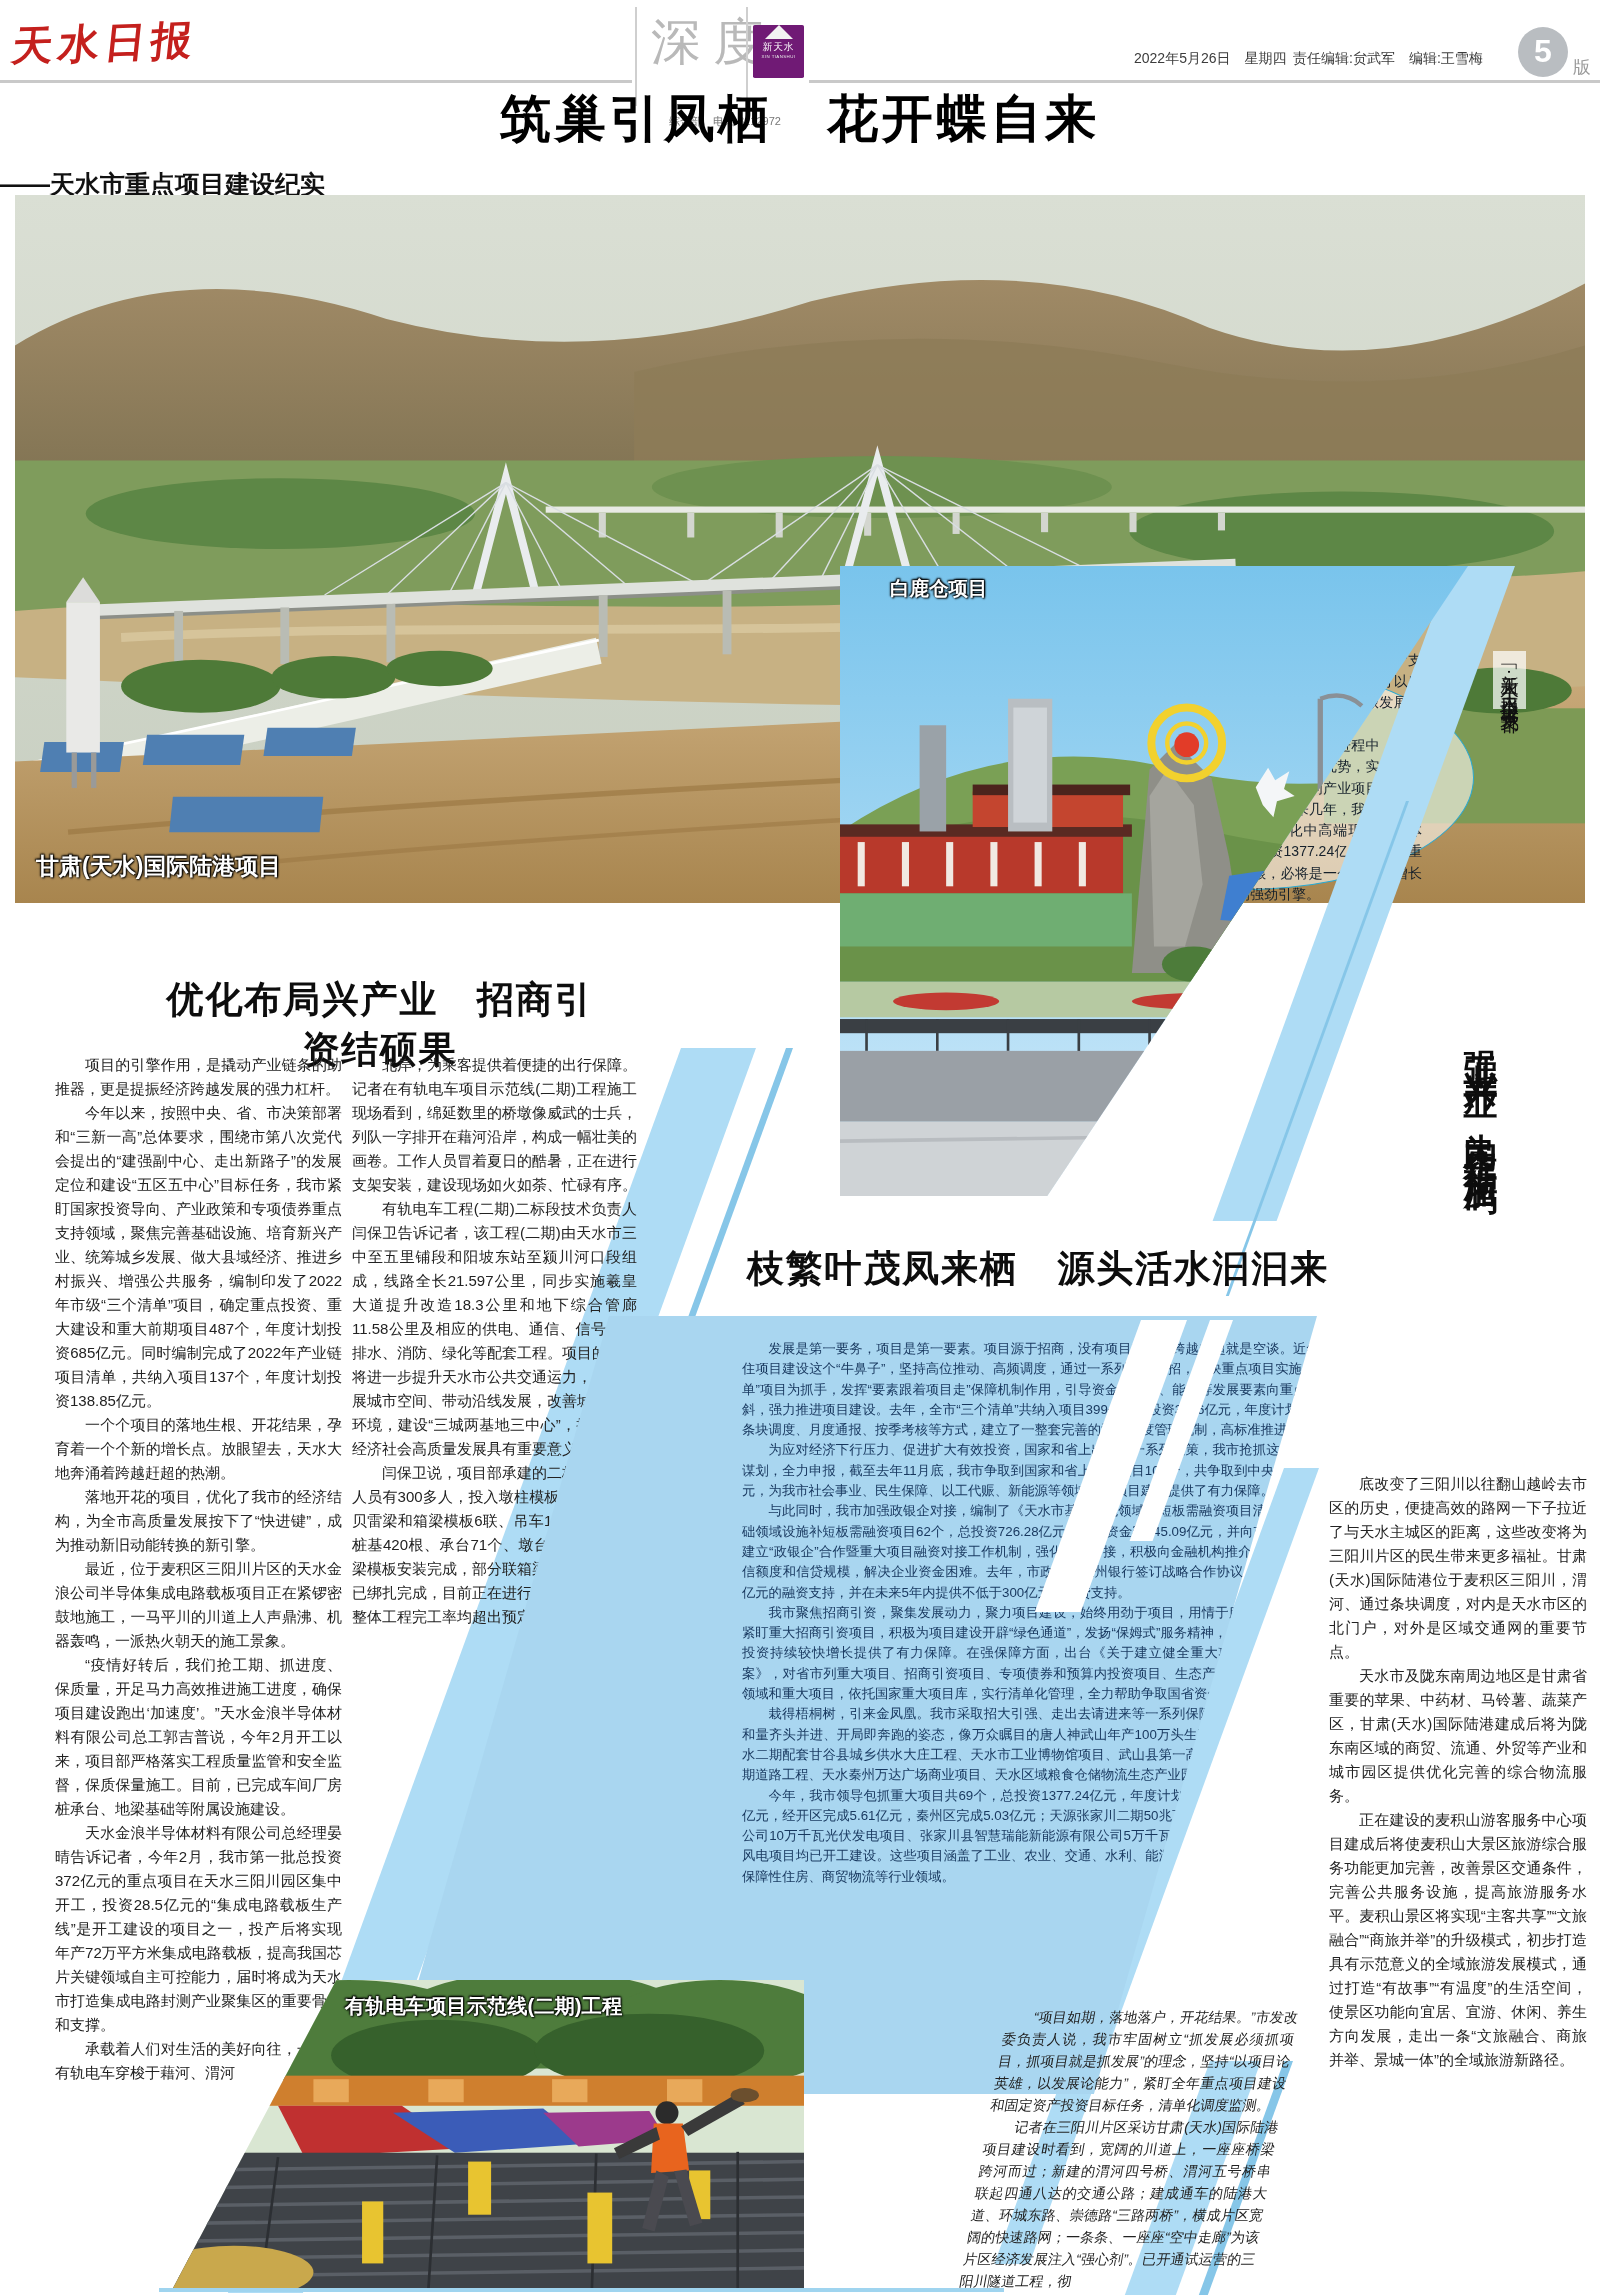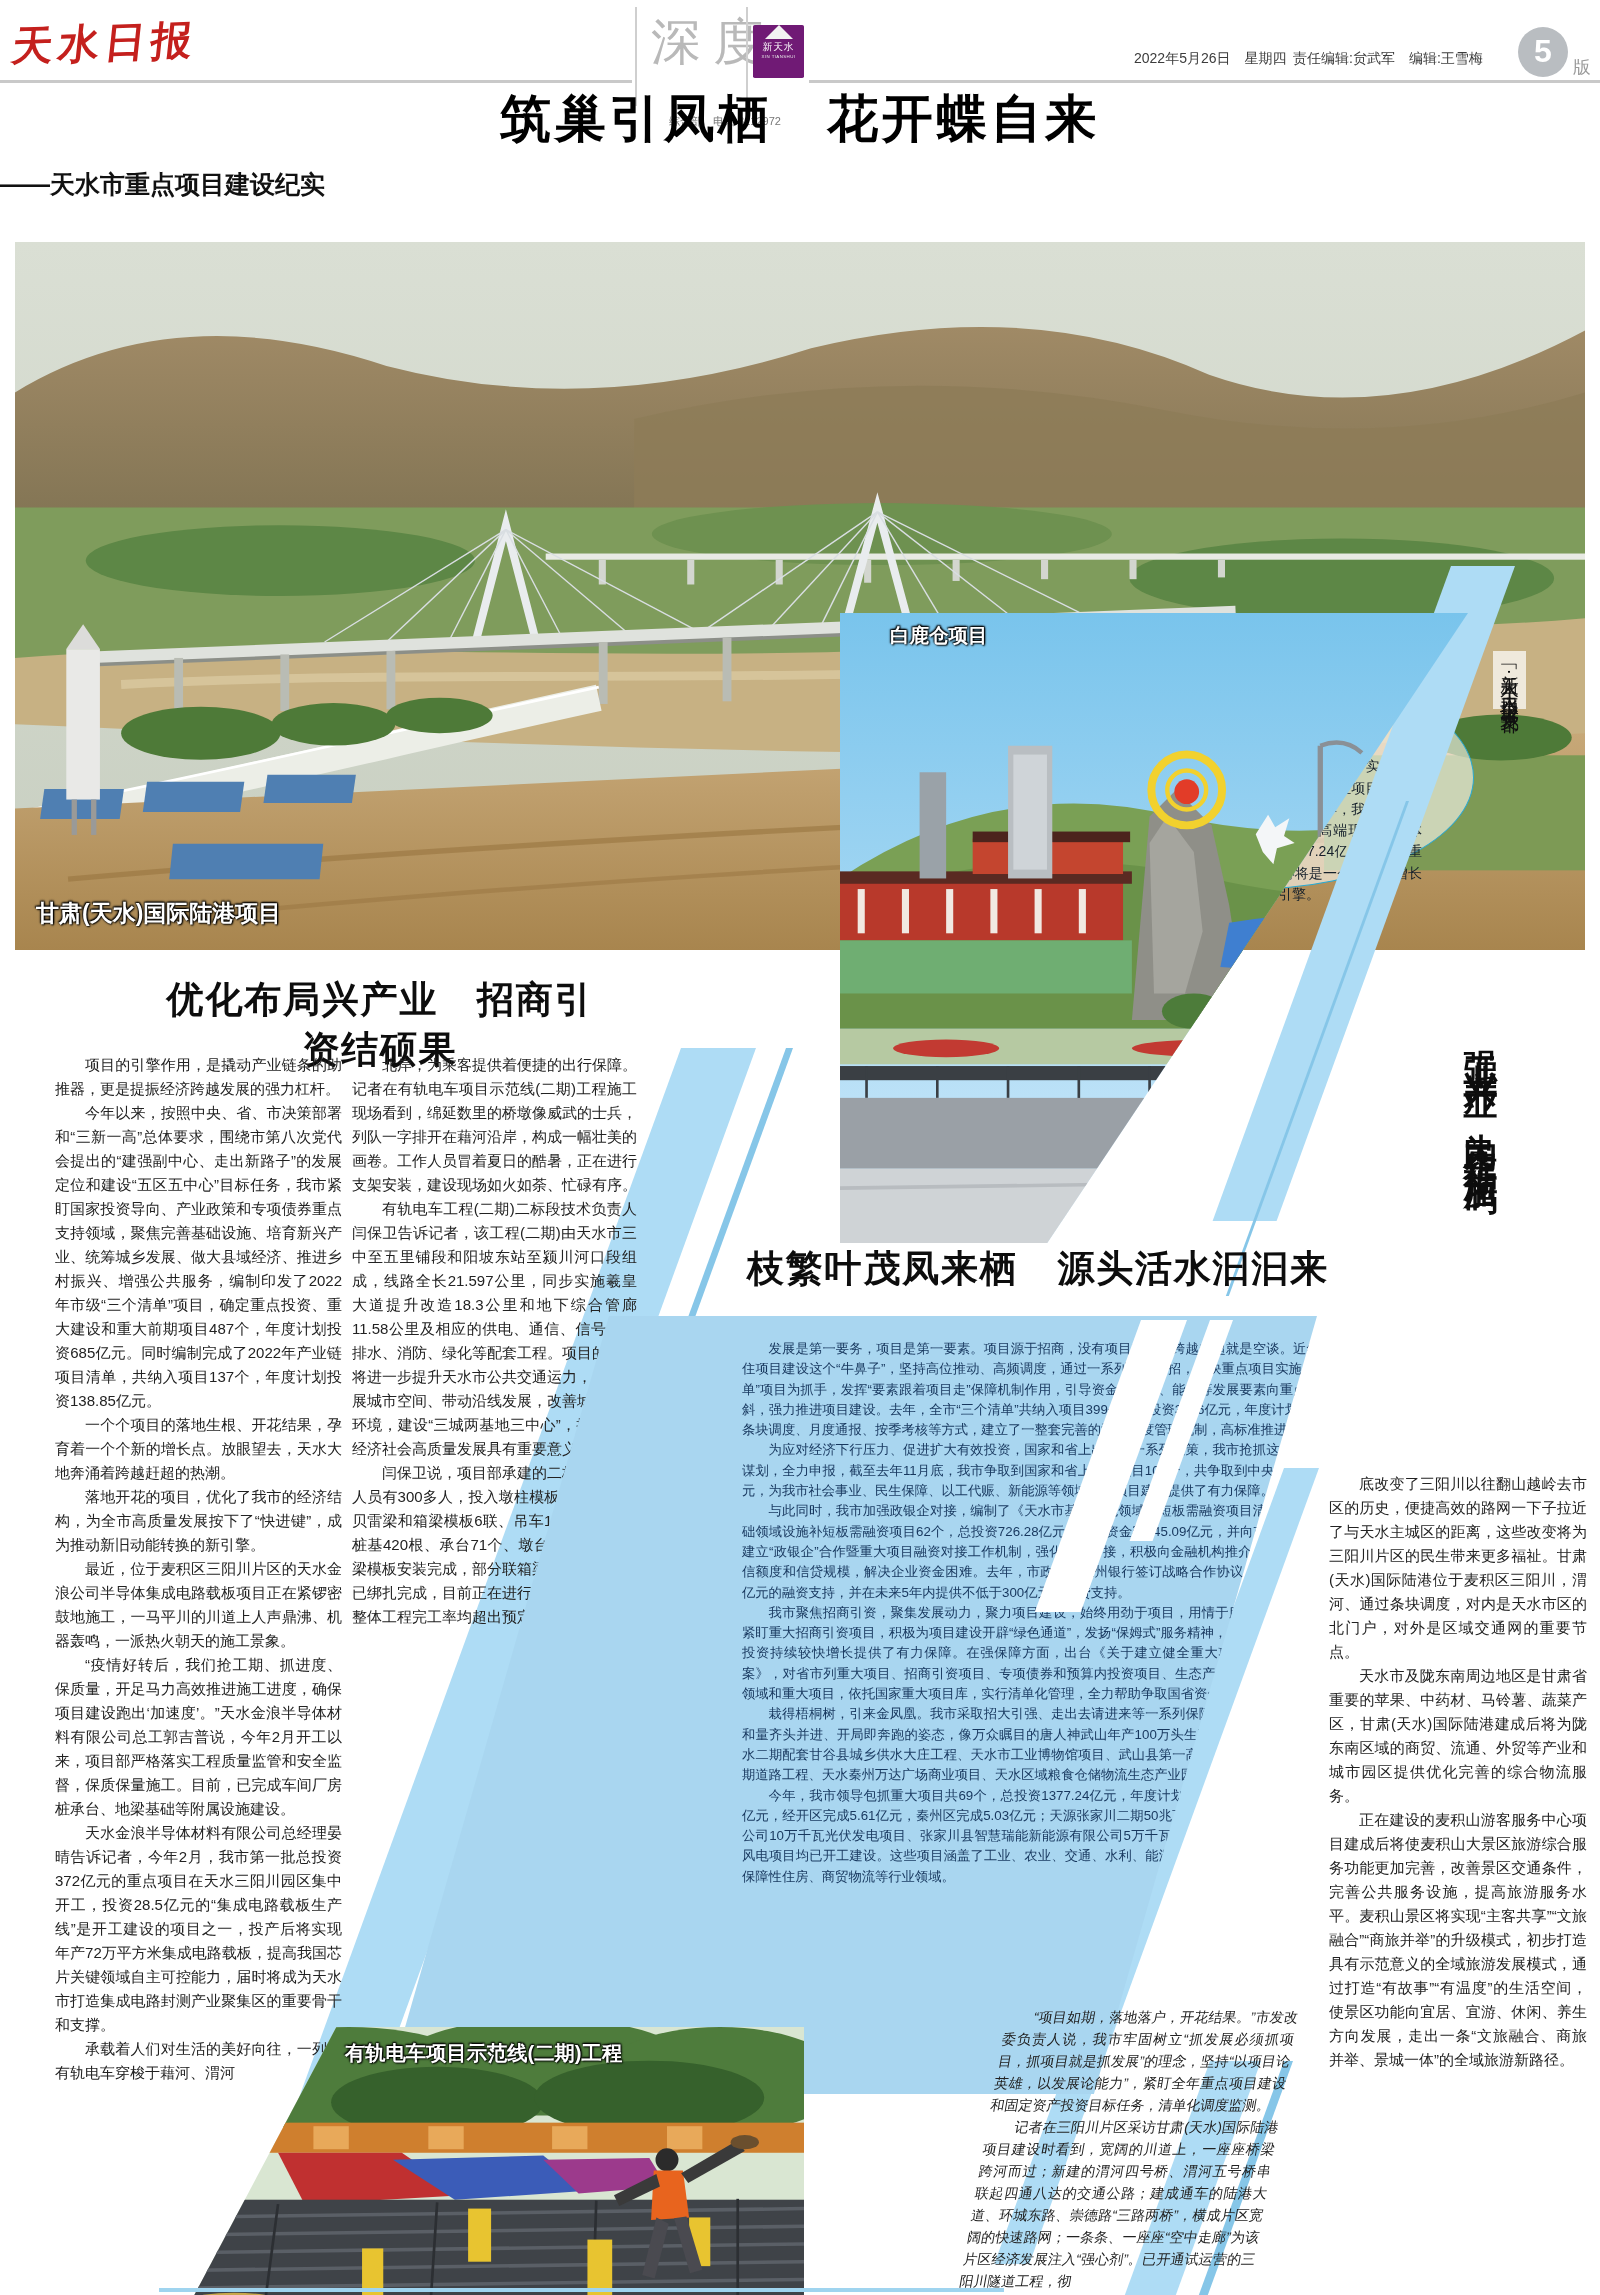--- a/index.html
+++ b/index.html
@@ -23,21 +23,21 @@
   .dateline{top:50px;font-size:14px;color:#3c3c3c;}
   .pagebadge{left:1518px;top:26.5px;width:50px;height:50px;border-radius:50%;background:#b9bdc1;
              color:#fff;font-size:32px;font-weight:700;display:flex;align-items:center;justify-content:center;}
   .pageword{left:1573px;top:55px;font-size:17.7px;color:#9a9a9a;}
   
   .headline{left:0;top:85px;width:1600px;text-align:center;
             font-family:"Liberation Serif","DejaVu Serif",serif;font-size:51px;font-weight:900;
             color:#000;letter-spacing:3.5px;}
   .subtitle{left:0;top:168px;width:1600px;text-align:left;font-size:25px;font-weight:700;color:#111;}
   
-  .photo{overflow:hidden;margin-top:47px;}
+  .photo{overflow:hidden;}
   .photo svg{display:block;width:100%;height:100%;}
   .caption{color:#fff;font-weight:700;text-shadow:0.9px 0.9px 1.8px #000,-0.9px -0.9px 1.8px #000,0.9px -0.9px 1.8px #000;}
   
   .callout{left:1016px;top:665px;width:456px;height:223px;border-radius:50%;
            border:1.8px solid #2aa9d2;background:rgba(255,252,245,.60);
            display:flex;align-items:center;justify-content:center;}
   .callout .inner{width:354px;font-size:14px;line-height:1.52;color:#15202b;text-align:justify;}
   .callout p{margin:0;text-indent:2em;}
   .credit{left:1493px;top:651px;writing-mode:vertical-rl;font-size:18.6px;color:#111;
           background:rgba(255,255,255,.72);padding:7px 3.5px;letter-spacing:2.7px;}

